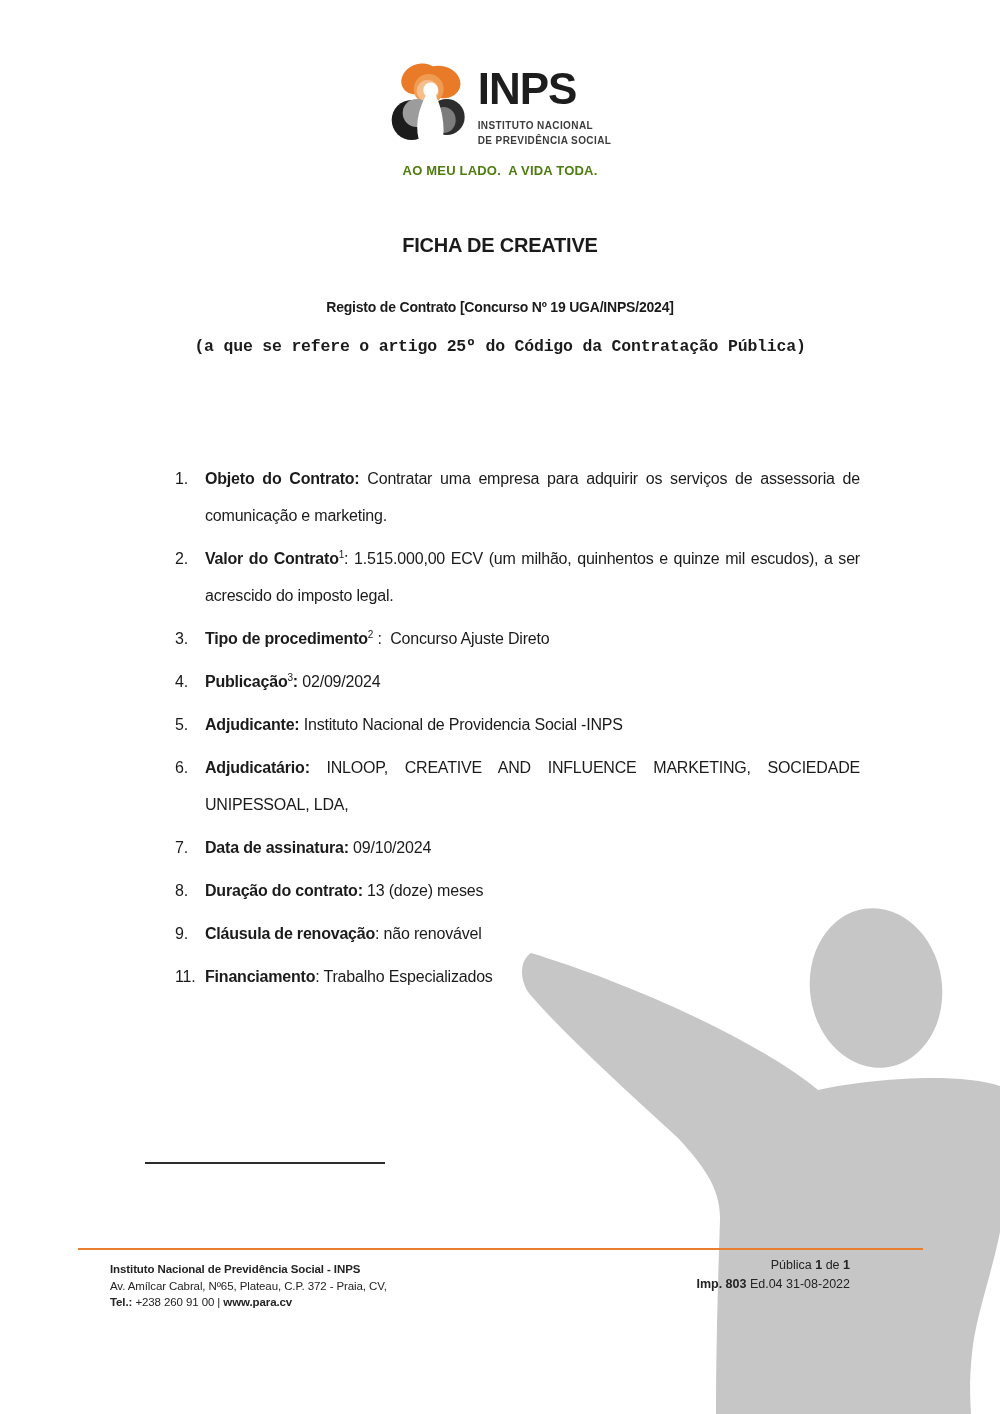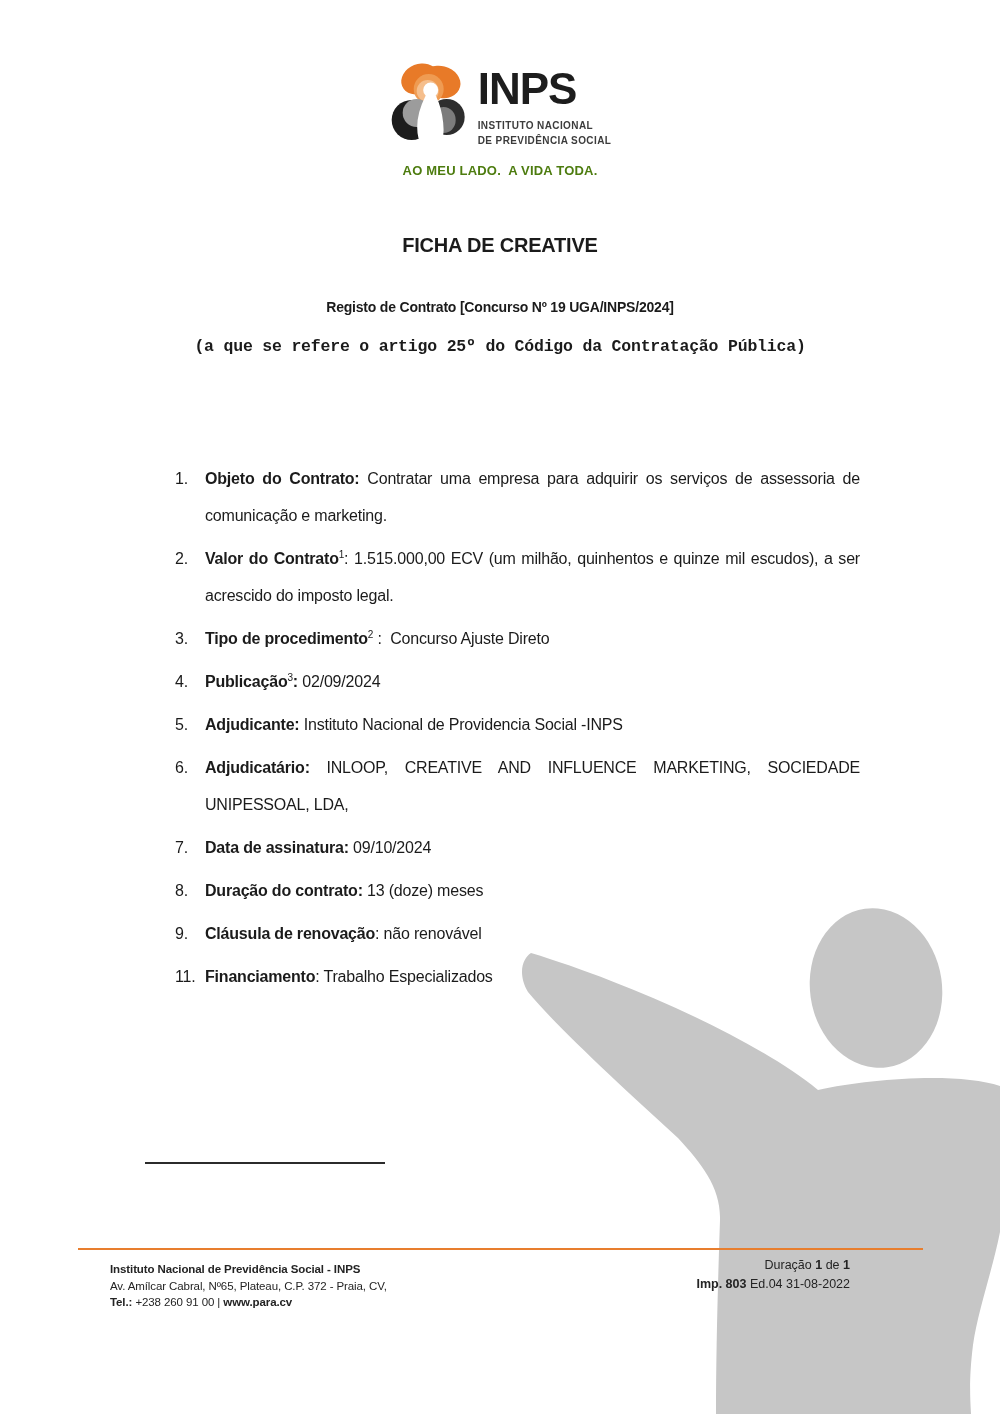--- a/index.html
+++ b/index.html
@@ -140,17 +140,17 @@
 
   <div class="layer fn-sep"></div>
 
   <div class="layer footer-rule"></div>
   <div class="layer footer-left">
     <div><b>Instituto Nacional de Previdência Social - INPS</b></div>
     <div>Av. Amílcar Cabral, Nº65, Plateau, C.P. 372 - Praia, CV,</div>
     <div><b>Tel.:</b><span> +238 260 91 00 | </span><b>www.para.cv</b></div>
   </div>
   <div class="layer footer-right">
-    <div><span>Duração </span><b>1</b><span> de </span><b>1</b></div>
+    <div><span>Pública </span><b>1</b><span> de </span><b>1</b></div>
     <div><b>Imp. 803</b><span> Ed.04 31-08-2022</span></div>
   </div>
 
 </div>
 
 </body></html>

